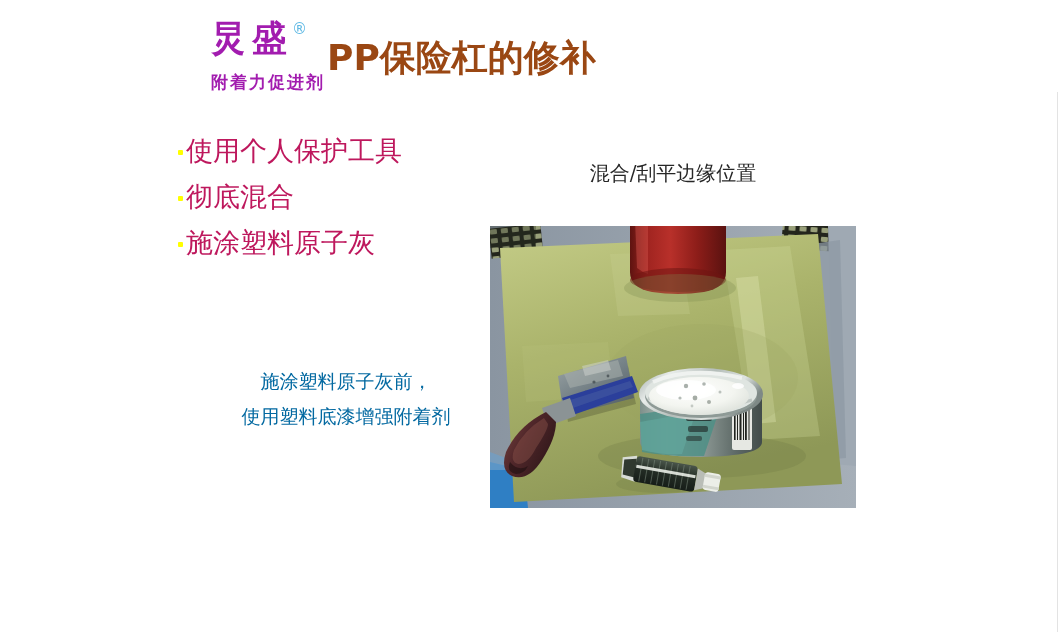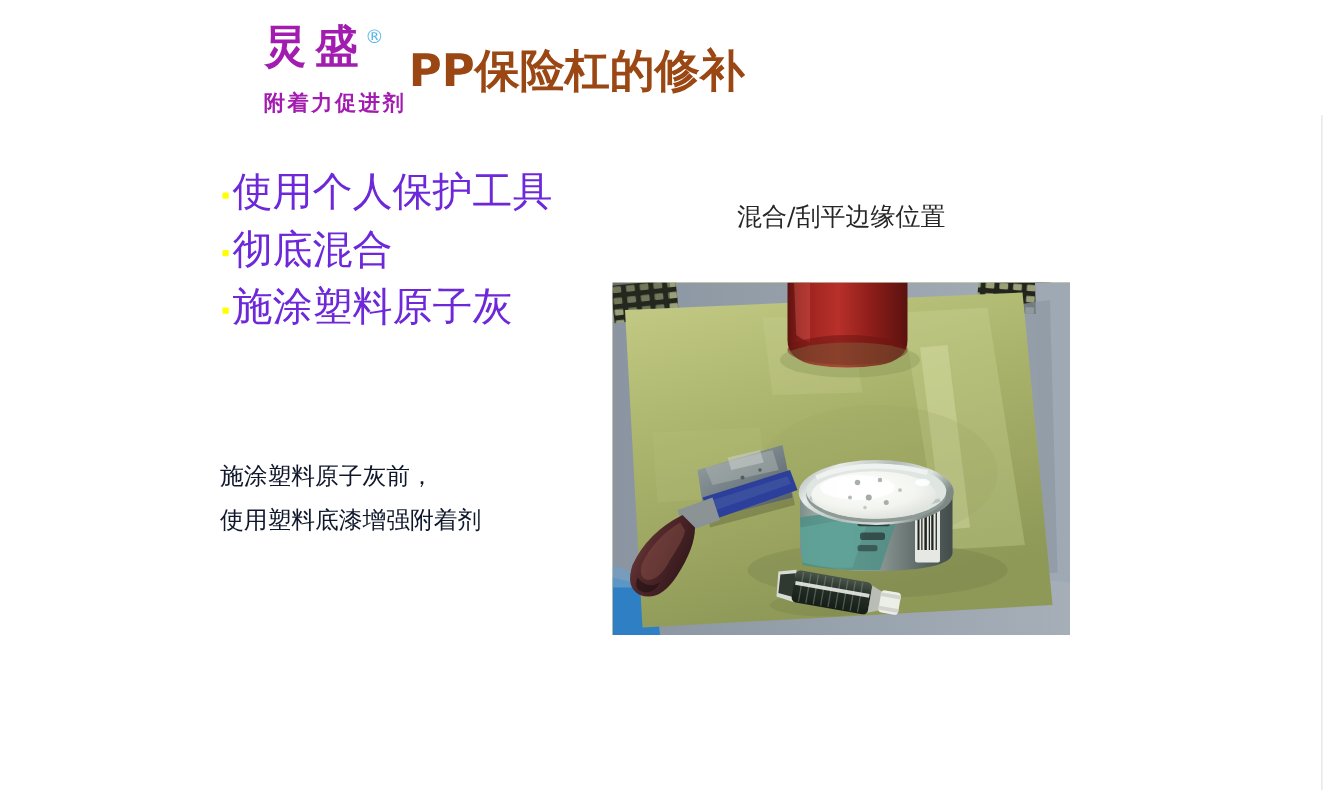--- a/index.html
+++ b/index.html
@@ -109,22 +109,22 @@
     height: 5px;
     background: #ffff00;
     border-radius: 1px;
     margin-right: 3px;
     flex: 0 0 auto;
     position: relative;
     top: -5px;
   }
   .bullet-text {
     font-family: "DejaVu Serif", "Liberation Serif", serif;
-    font-size: 32px;
-    color: #6d28d9;
+    font-size: 27px;
+    color: #be185d;
     line-height: 1;
     white-space: nowrap;
   }
 
   
   #optional-block {
     position: absolute;
     left: 176px;
     top: 372px;
     width: 340px;
@@ -133,24 +133,25 @@
     font-family: "DejaVu Serif", "Liberation Serif", serif;
     font-size: 25px;
     color: #1a1a1a;
     line-height: 1;
     margin-bottom: 20px;
     white-space: nowrap;
   }
   .optional-line {
     font-family: "DejaVu Serif", "Liberation Serif", serif;
     font-size: 19px;
-    color: #0f172a;
+    color: #0369a1;
     line-height: 1;
     margin-bottom: 16px;
     white-space: nowrap;
+    text-align: center;
   }
 
   
   #photo-caption {
     position: absolute;
     left: 490px;
     top: 160px;
     width: 366px;
     text-align: center;
     font-family: "DejaVu Serif", "Liberation Serif", serif;

